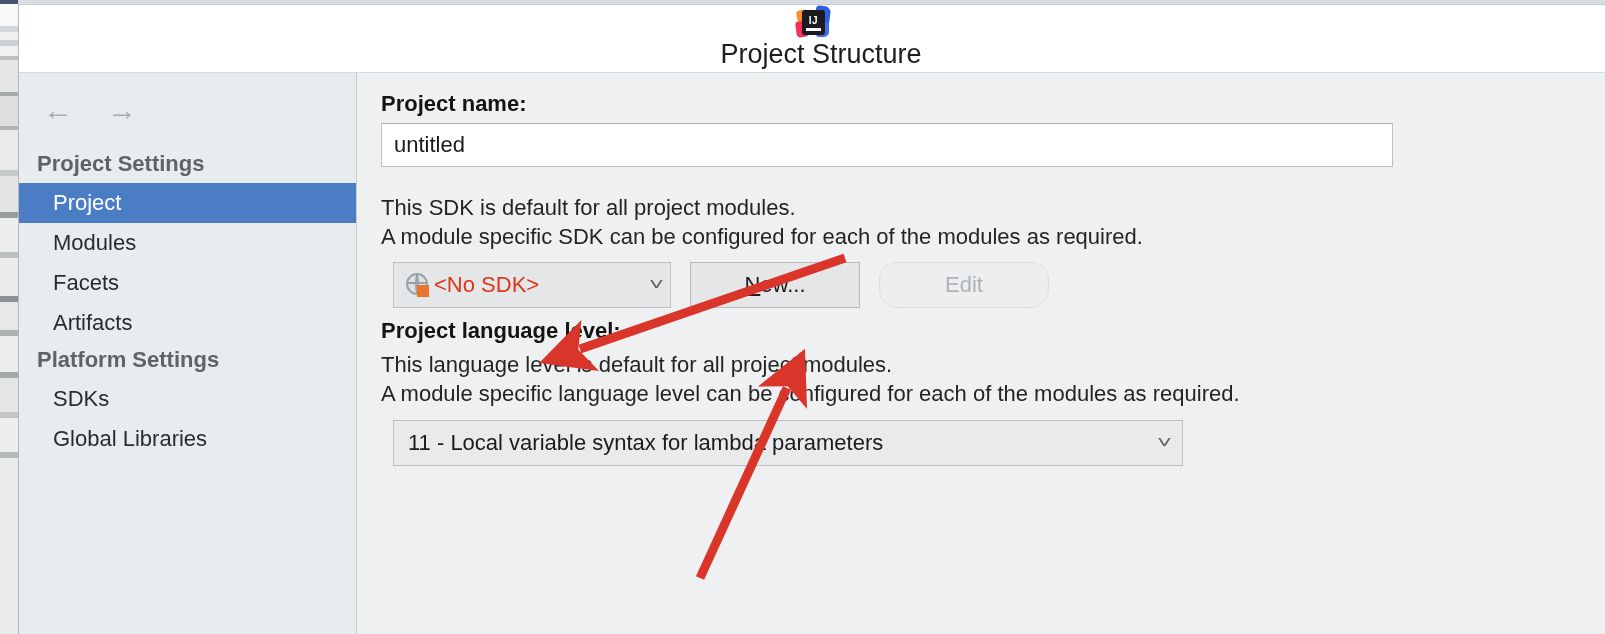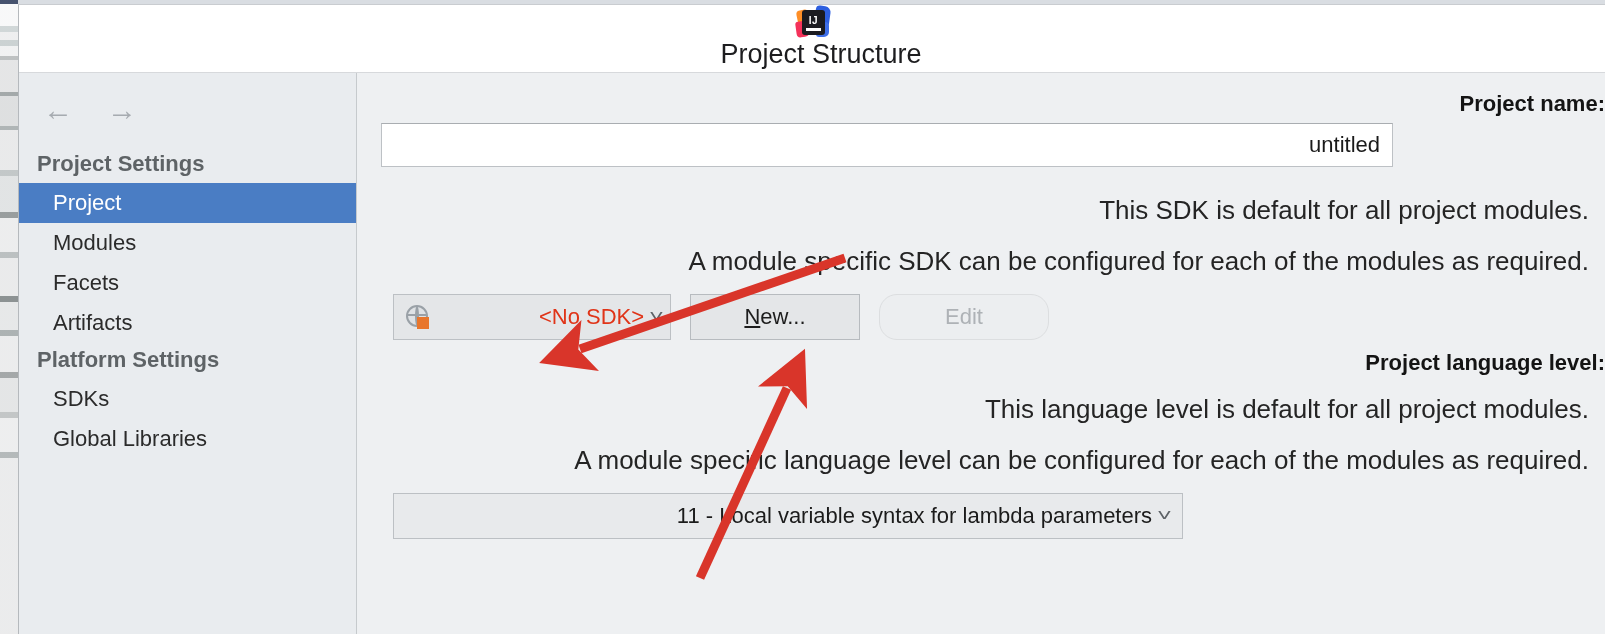--- a/index.html
+++ b/index.html
@@ -151,32 +151,31 @@
     background: #4a7dc4;
     color: #ffffff;
   }
 
   
   .content {
     flex: 1;
     background: #eef0f2;
     position: relative;
     padding: 18px 0 0 24px;
-    text-align: right;
   }
   .field-label {
     font-size: 22px;
     font-weight: bold;
     color: #141414;
     margin: 0 0 6px 0;
   }
   .desc-line {
-    font-size: 26px;
+    font-size: 22px;
     color: #242424;
-    margin: 16px;
+    margin: 0;
     line-height: 1.33;
   }
   .text-input {
     width: 1012px;
     height: 44px;
     background: #ffffff;
     border: 1px solid #bdc1c5;
     border-top-color: #a9adb1;
     font-size: 22px;
     color: #1a1a1a;

